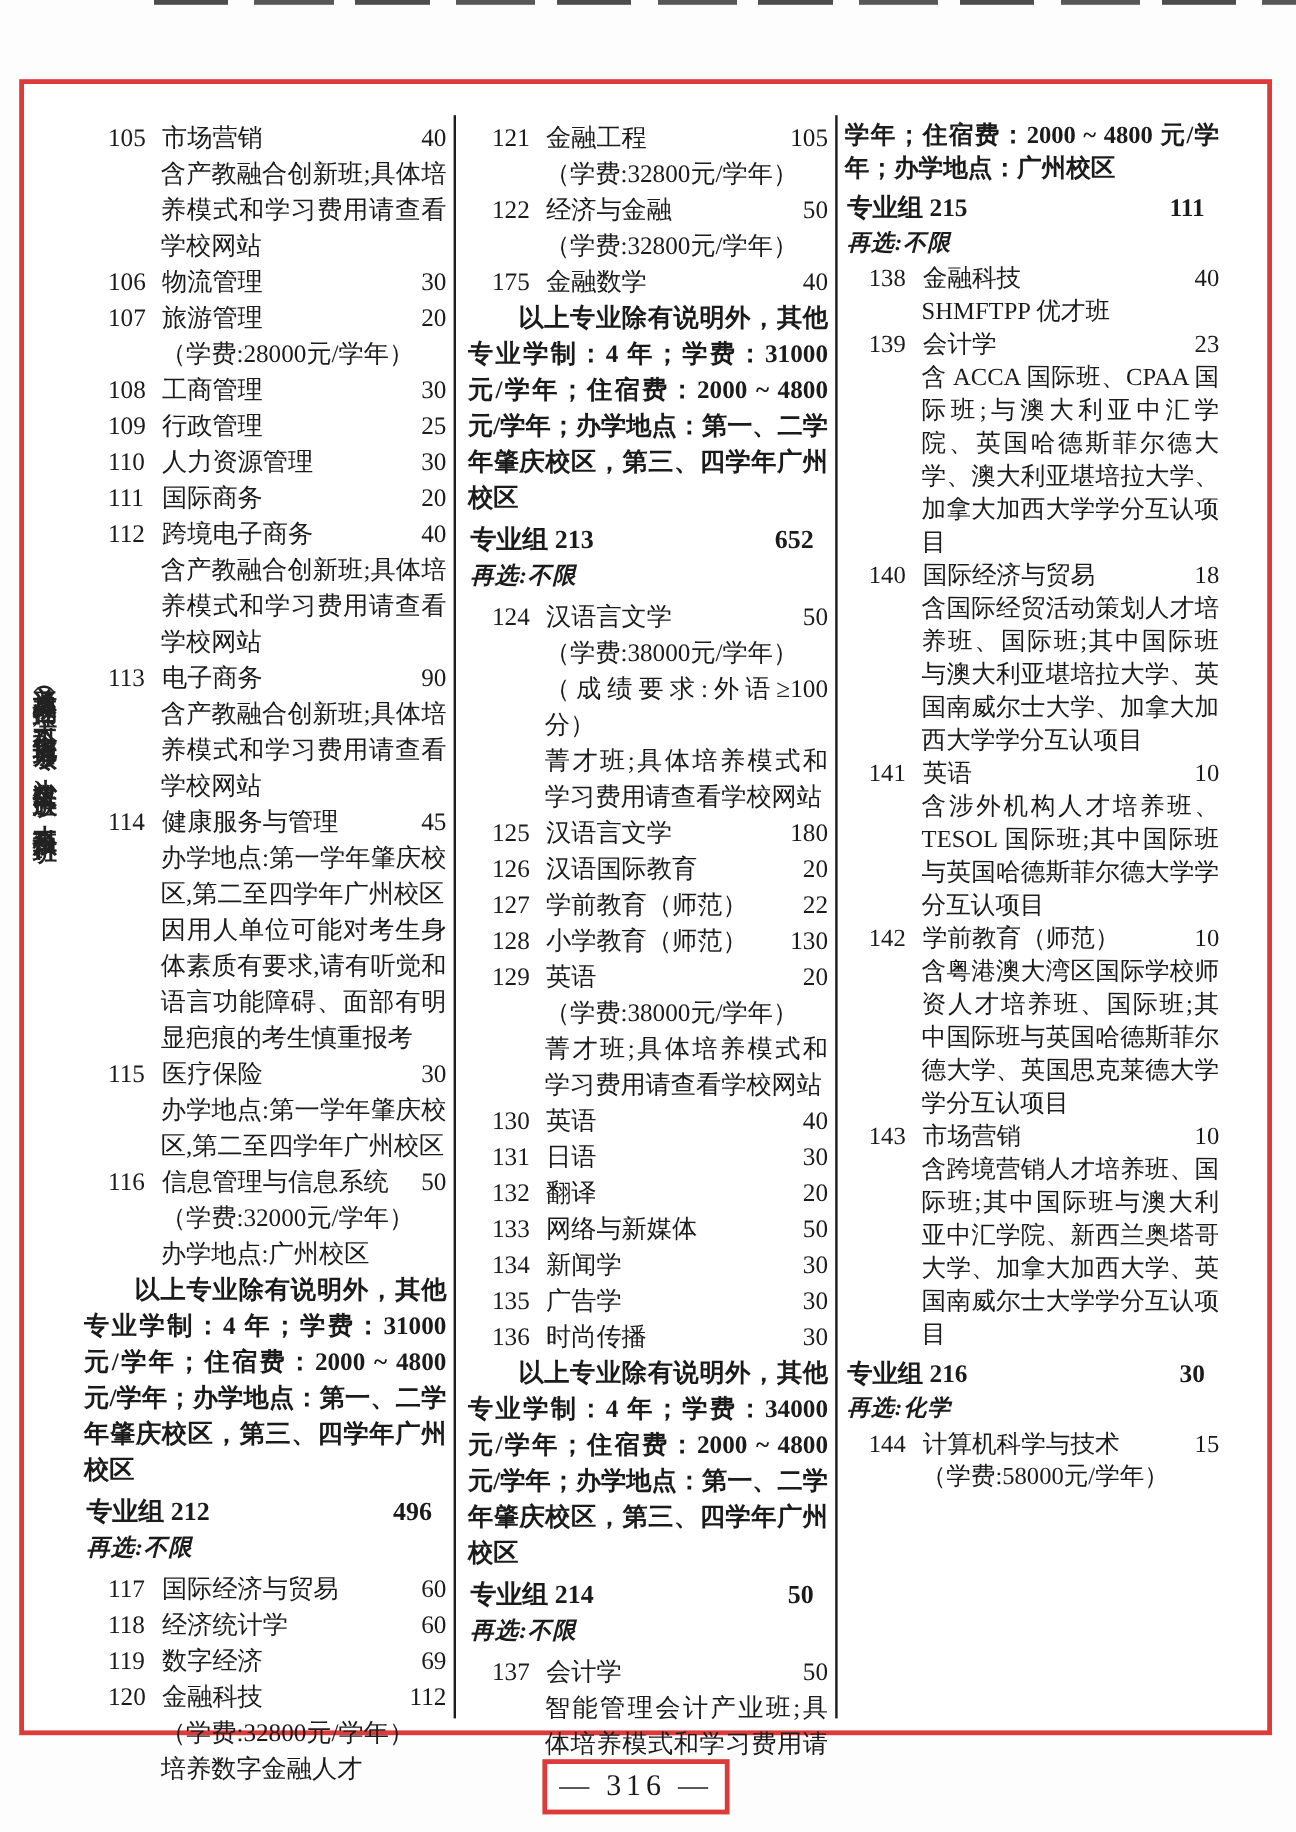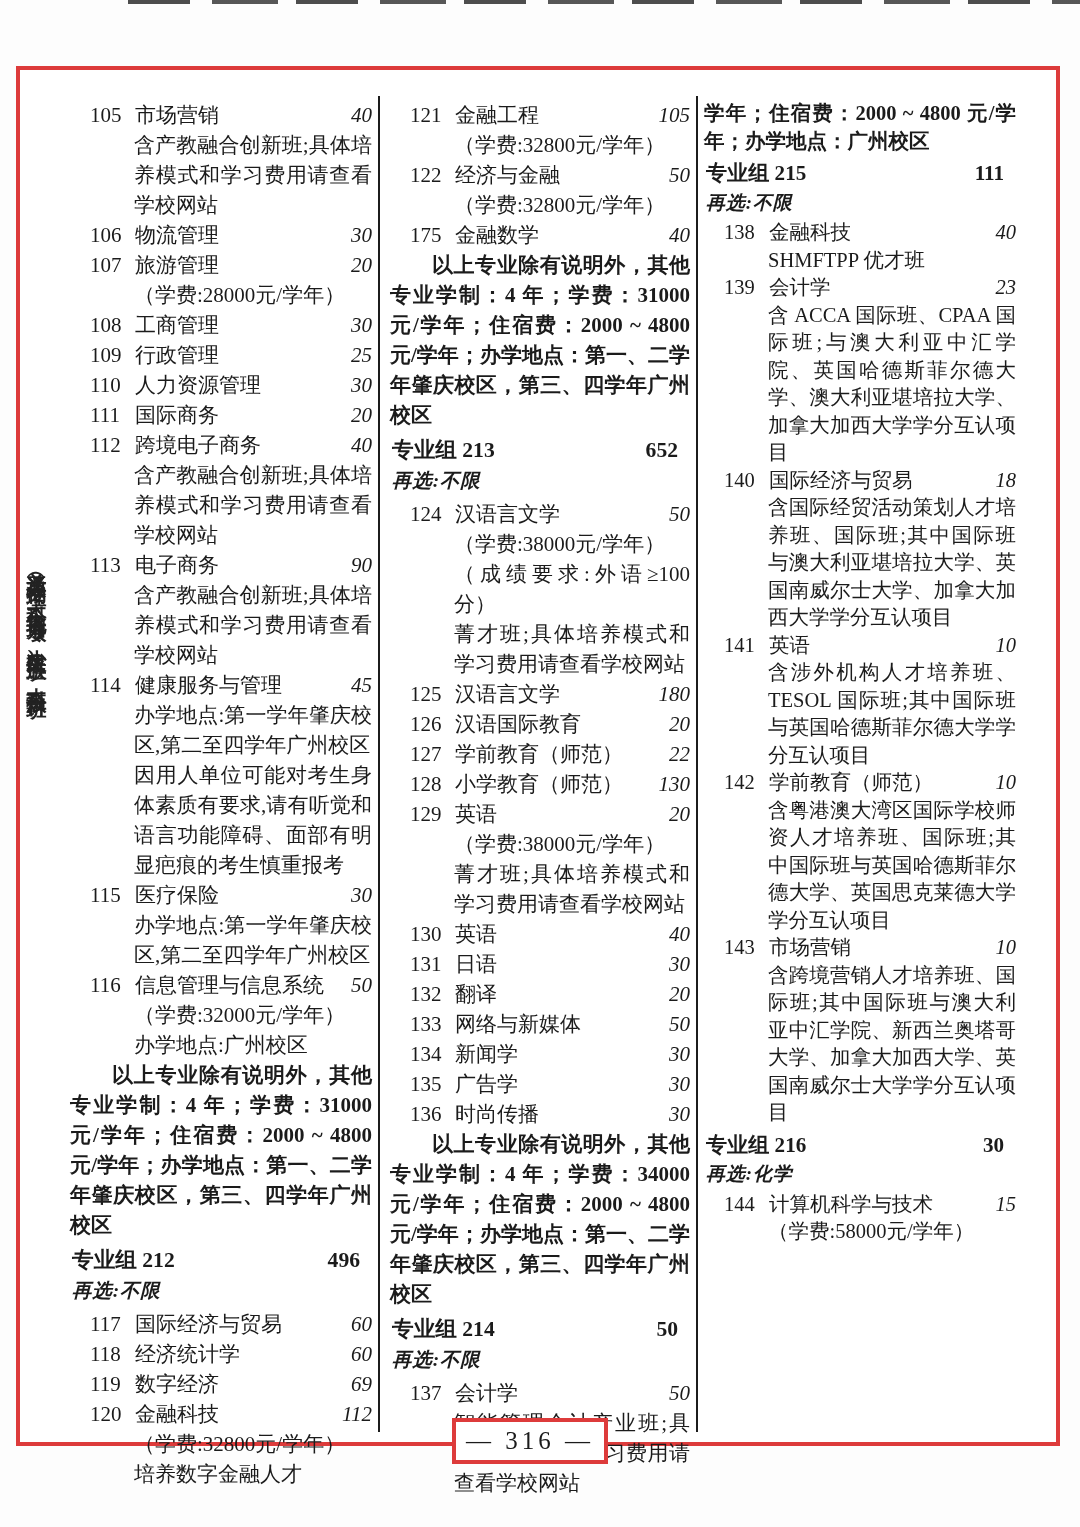--- a/index.html
+++ b/index.html
@@ -34,32 +34,32 @@
   .divider.d2{left:696px;}
   
   .col{position:absolute;top:100px;font-size:21px;line-height:30px;}
   .col.c1{left:70px;width:302px;}
   .col.c2{left:390px;width:300px;}
   .col.c3{left:704px;width:312px;font-size:20.5px;line-height:27.5px;}
   
   .major-row{display:flex;align-items:baseline;padding-left:20px;}
   .major-code{flex:0 0 45px;}
   .major-name{flex:1;white-space:nowrap;overflow:hidden;}
-  .major-count{flex:0 0 auto;text-align:left;padding-left:4px;font-style:italic;}
+  .major-count{flex:0 0 auto;text-align:left;padding-left:4px;}
   .note{margin-left:64px;text-align:justify;text-justify:inter-ideograph;}
   
   .para{margin:0;text-align:justify;text-justify:inter-ideograph;text-indent:2em;font-weight:bold;}
   .para.cont{text-indent:0;}
   
   .group-header{display:flex;justify-content:space-between;font-weight:700;
     font-size:1.03em;margin:5px 0 1px 2px;padding-right:12px;}
   .group-reselect{font-weight:700;font-style:italic;font-size:.92em;margin:0 0 3px 2px;letter-spacing:1px;}
   
   .page-number-box{
-    position:absolute;left:452px;top:1418px;width:156px;height:46px;
+    position:absolute;left:452px;top:1466px;width:156px;height:46px;
     border:4px solid #dd3b3b;box-sizing:border-box;background:#fff;
     display:flex;align-items:center;justify-content:center;
     font-size:25px;letter-spacing:4px;color:#1b1b1b;
   }
 </style>
 </head>
 <body>
 
 <div class="scan-top-edge"></div>
 

